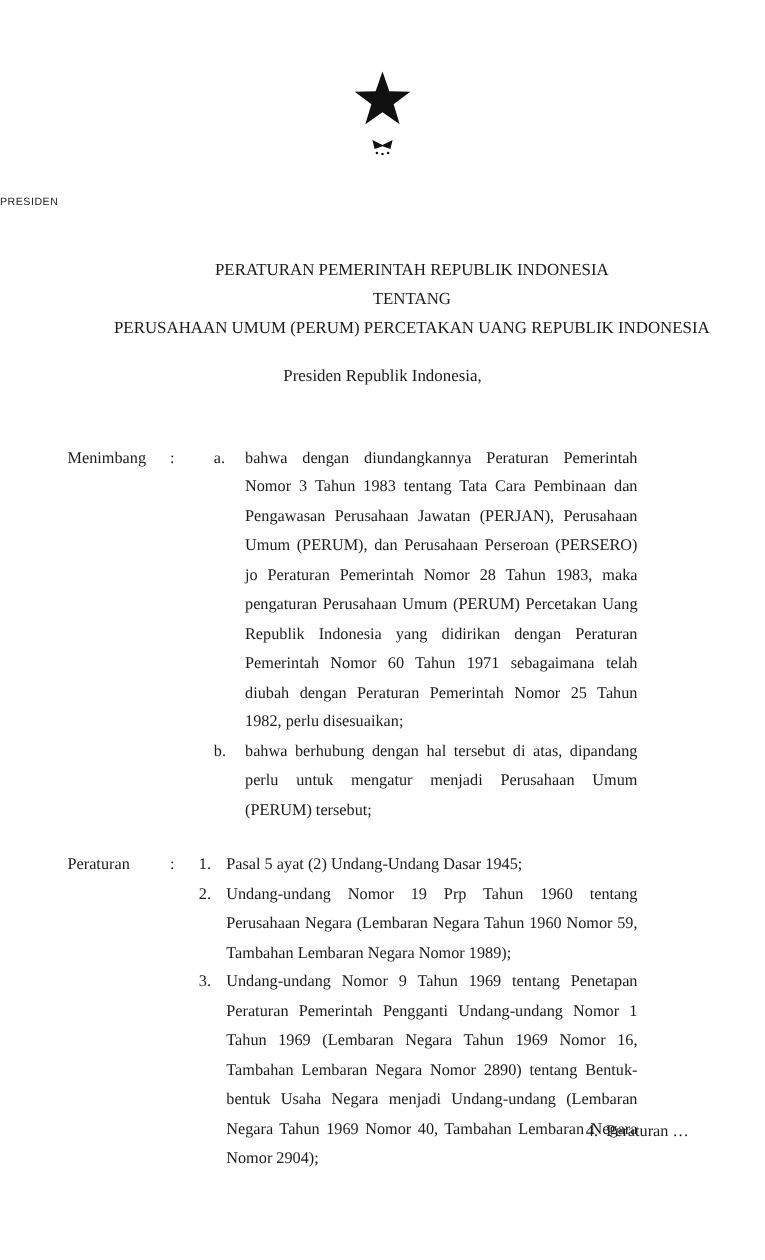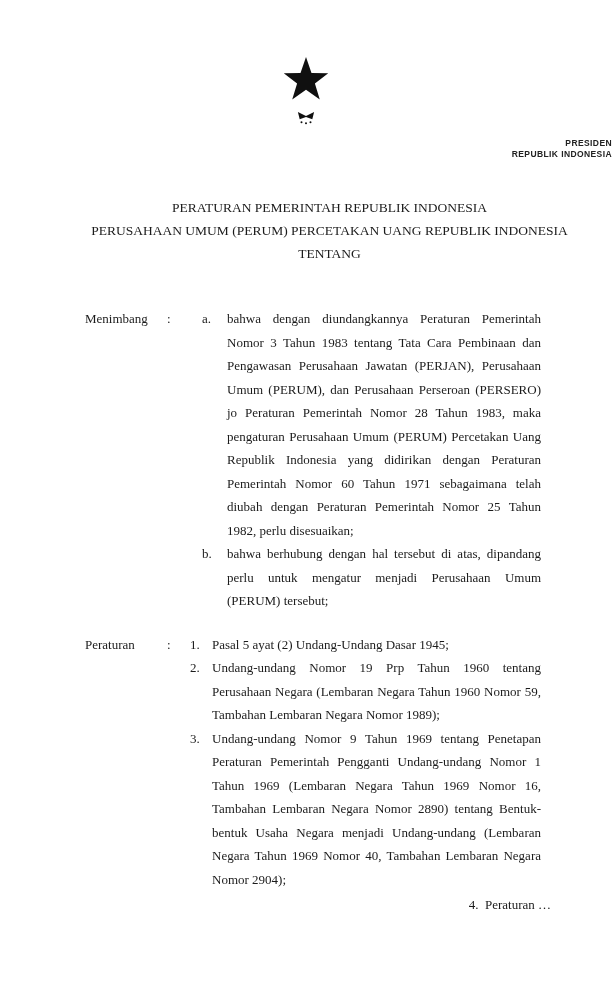--- a/index.html
+++ b/index.html
@@ -21,49 +21,48 @@
   }
 
   
   .emblem {
     display: block;
     margin: 0 auto;
     width: 90px;
     height: 94px;
   }
   .letterhead-text {
-    margin-top: 6px;
-    text-align: right;
+    margin-top: 24px;
+    text-align: left;
     font-family: "Liberation Sans", "DejaVu Sans", sans-serif;
     font-size: 8.5px;
     line-height: 10.5px;
     letter-spacing: 0.4px;
     color: #222222;
-    font-weight: bold;
   }
 
   
   .title-block {
     margin-top: 37px;
     text-align: center;
     font-size: 13.5px;
     line-height: 23px;
     padding-left: 47px;
   }
   .opening-line {
     margin-top: 16px;
     text-align: center;
     font-size: 13.5px;
     line-height: 23px;
   }
 
   
   .sections {
     margin-top: 42px;
-    margin-left: 85px;
+    margin-left: 54px;
     width: 456px;
     font-size: 13px;
     line-height: 23.5px;
   }
   .section {
     display: grid;
   }
   .section.cols-menimbang {
     grid-template-columns: 82px 35px 25px 1fr;
   }
@@ -190,29 +189,29 @@
     <circle class="ring" cx="50" cy="47" r="31.5" fill="none" stroke-width="0.7"></circle>
     <polygon fill="#101010" points="50,21 56.1,38.6 74.7,39.0 59.9,50.2 65.3,68.0 50,57.4 34.7,68.0 40.1,50.2 25.3,39.0 43.9,38.6"></polygon>
     <path fill="#101010" d="M41,82 L50,86.5 L59,82 L57,90 L50,87.5 L43,90 Z"></path>
     <circle cx="45" cy="93.5" r="1.1" fill="#101010"></circle>
     <circle cx="50" cy="94.5" r="1.1" fill="#101010"></circle>
     <circle cx="55" cy="93.5" r="1.1" fill="#101010"></circle>
   </svg>
 
   <div class="letterhead-text">
     <div>PRESIDEN</div>
-    <div>REPUBLIK INDONESIA</div>
   </div>
 
   <div class="title-block">
     <div>PERATURAN PEMERINTAH REPUBLIK INDONESIA</div>
+    <div>TENTANG</div>
     <div>PERUSAHAAN UMUM (PERUM) PERCETAKAN UANG REPUBLIK INDONESIA</div>
-    <div>TENTANG</div>
   </div>
 
+  <div class="opening-line">Presiden Republik Indonesia,</div>
 
   <div class="sections">
 
     <div class="section cols-menimbang">
       <div class="section-label">Menimbang</div>
       <div class="section-colon">:</div>
 
       <div class="item">
         <div class="item-marker">a.</div>
         <div class="item-text">bahwa dengan diundangkannya Peraturan Pemerintah Nomor 3 Tahun 1983 tentang Tata Cara Pembinaan dan Pengawasan Perusahaan Jawatan (PERJAN), Perusahaan Umum (PERUM), dan Perusahaan Perseroan (PERSERO) jo Peraturan Pemerintah Nomor 28 Tahun 1983, maka pengaturan Perusahaan Umum (PERUM) Percetakan Uang Republik Indonesia yang didirikan dengan Peraturan Pemerintah Nomor 60 Tahun 1971 sebagaimana telah diubah dengan Peraturan Pemerintah Nomor 25 Tahun 1982, perlu disesuaikan;</div>

